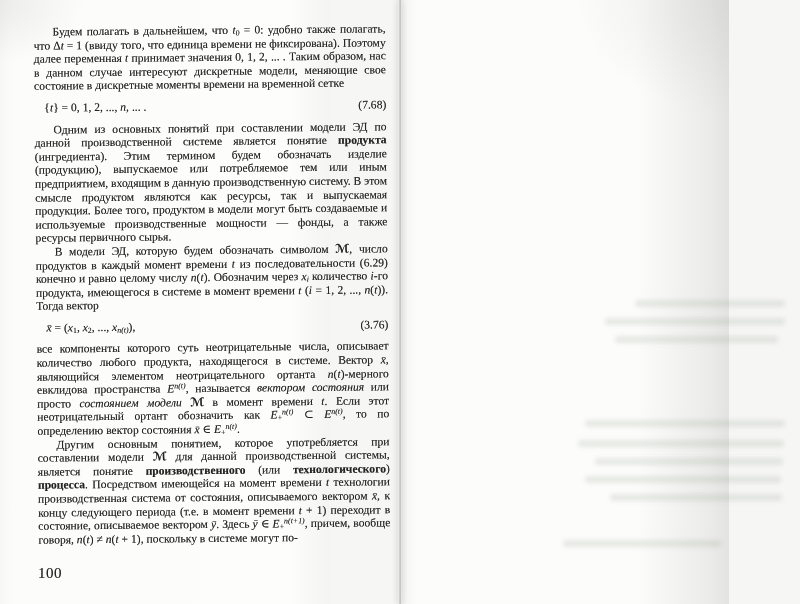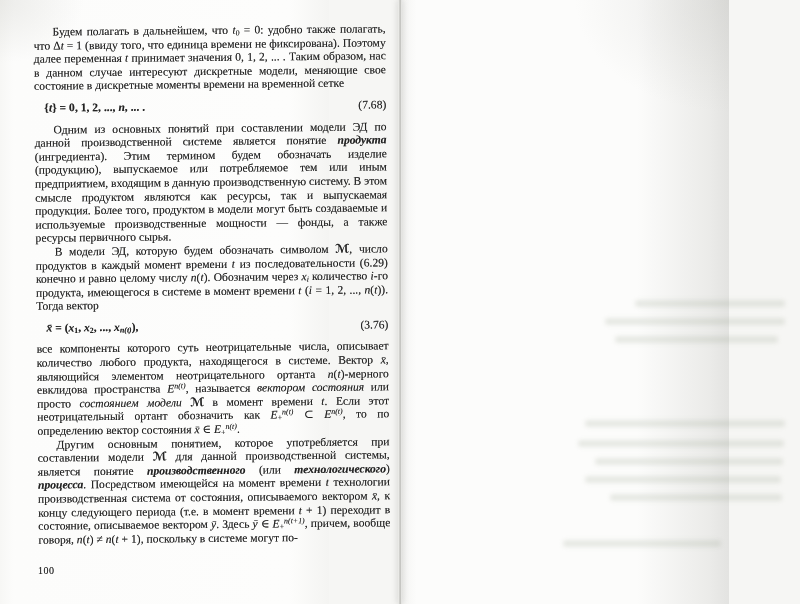--- a/index.html
+++ b/index.html
@@ -30,33 +30,33 @@
   }
   .content{
     position:absolute;
     font-size:11.6px;line-height:13.6px;text-align:justify;
     text-shadow:0 0 .45px rgba(40,40,40,.55);
   }
   .content-left{left:36px;top:24px;width:352px;transform:rotate(-0.55deg);}
   p.para{margin:0;padding:0;}
   p.ind{text-indent:19px;}
   .i{font-style:italic;}
-  .bi{font-style:italic;font-weight:bold;}
+  .bi{font-weight:bold;}
   .sub,.sup{font-size:.68em;line-height:0;}
   .sub{vertical-align:-0.22em;}
   .sup{vertical-align:0.5em;}
   .frak{font-family:"DejaVu Sans",sans-serif;font-weight:bold;font-size:1.02em;}
   .formula{
     display:flex;justify-content:space-between;align-items:baseline;
     margin:8px 0 8px 10px;
   }
-  .f-body{white-space:pre-wrap;font-weight:bold;}
+  .f-body{white-space:pre-wrap;}
   .f-tag{font-style:normal;}
   .pagenum{
-    position:absolute;font-size:10px;letter-spacing:.5px;
+    position:absolute;font-size:15px;letter-spacing:.5px;
     text-shadow:0 0 .4px rgba(40,40,40,.5);
   }
   .pagenum-left{left:38px;top:565px;}
   
   .ghost{position:absolute;inset:0;pointer-events:none;}
   .ghost div{
     position:absolute;height:7px;border-radius:3px;
     background:rgba(148,158,138,.20);filter:blur(2.2px);
   }
   .g1{left:235px;top:300px;width:150px;}

